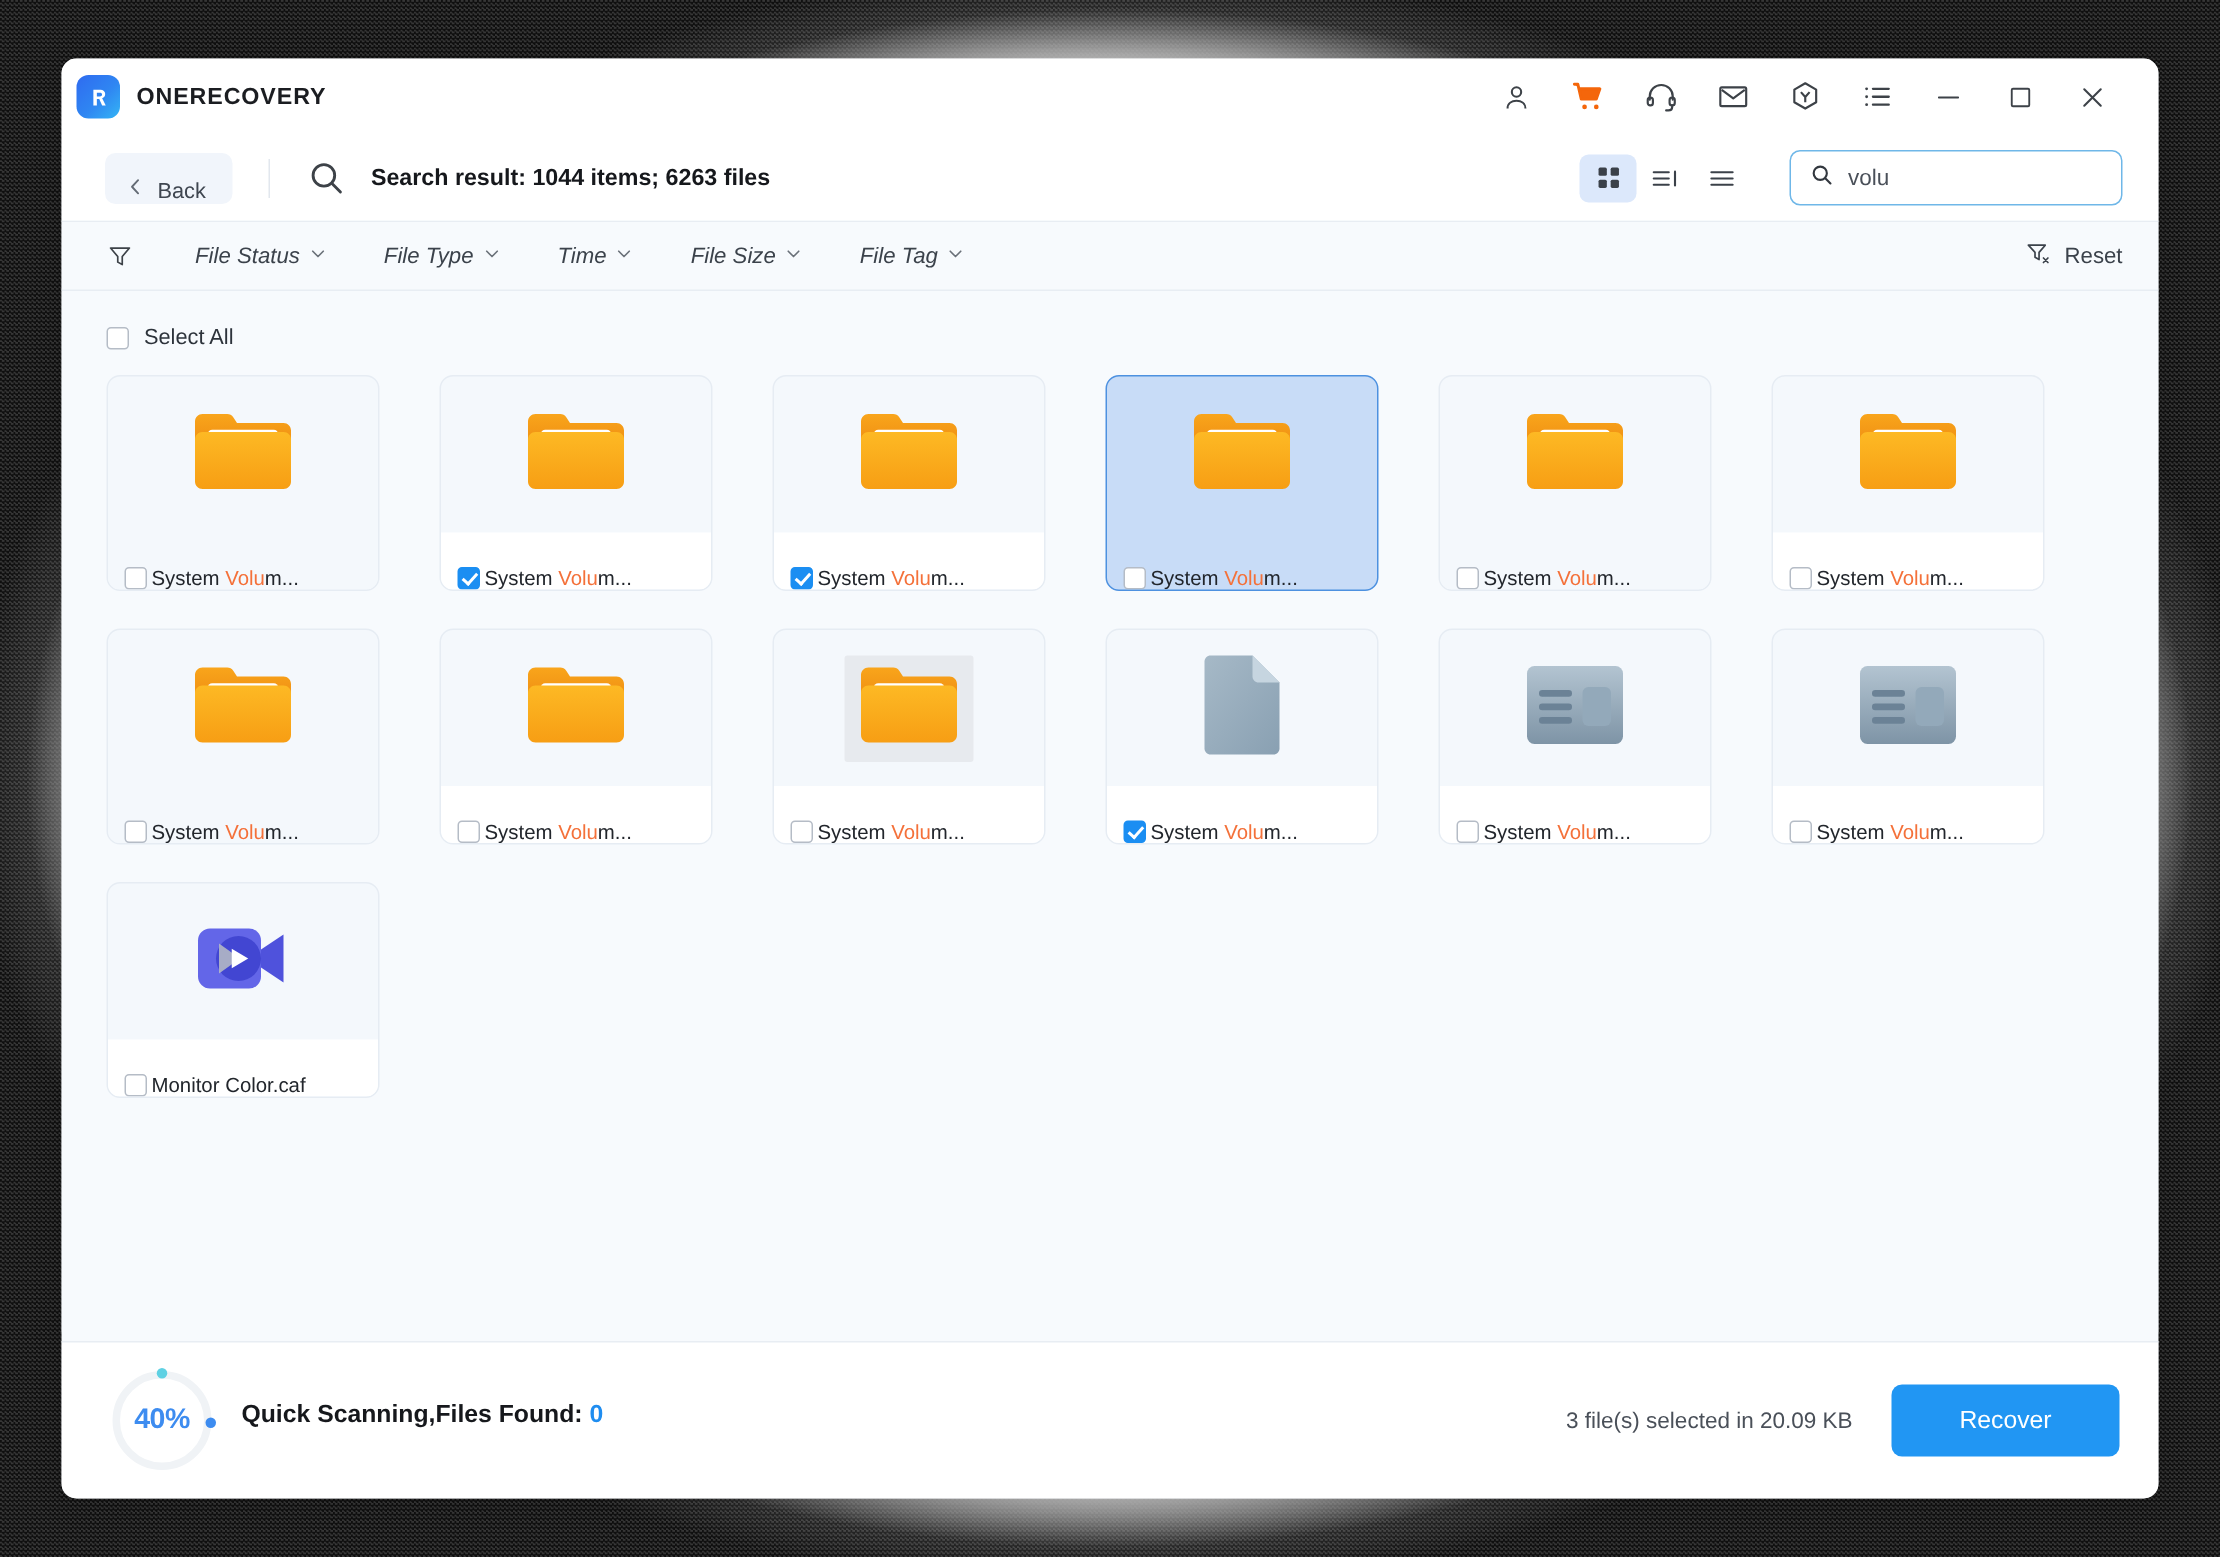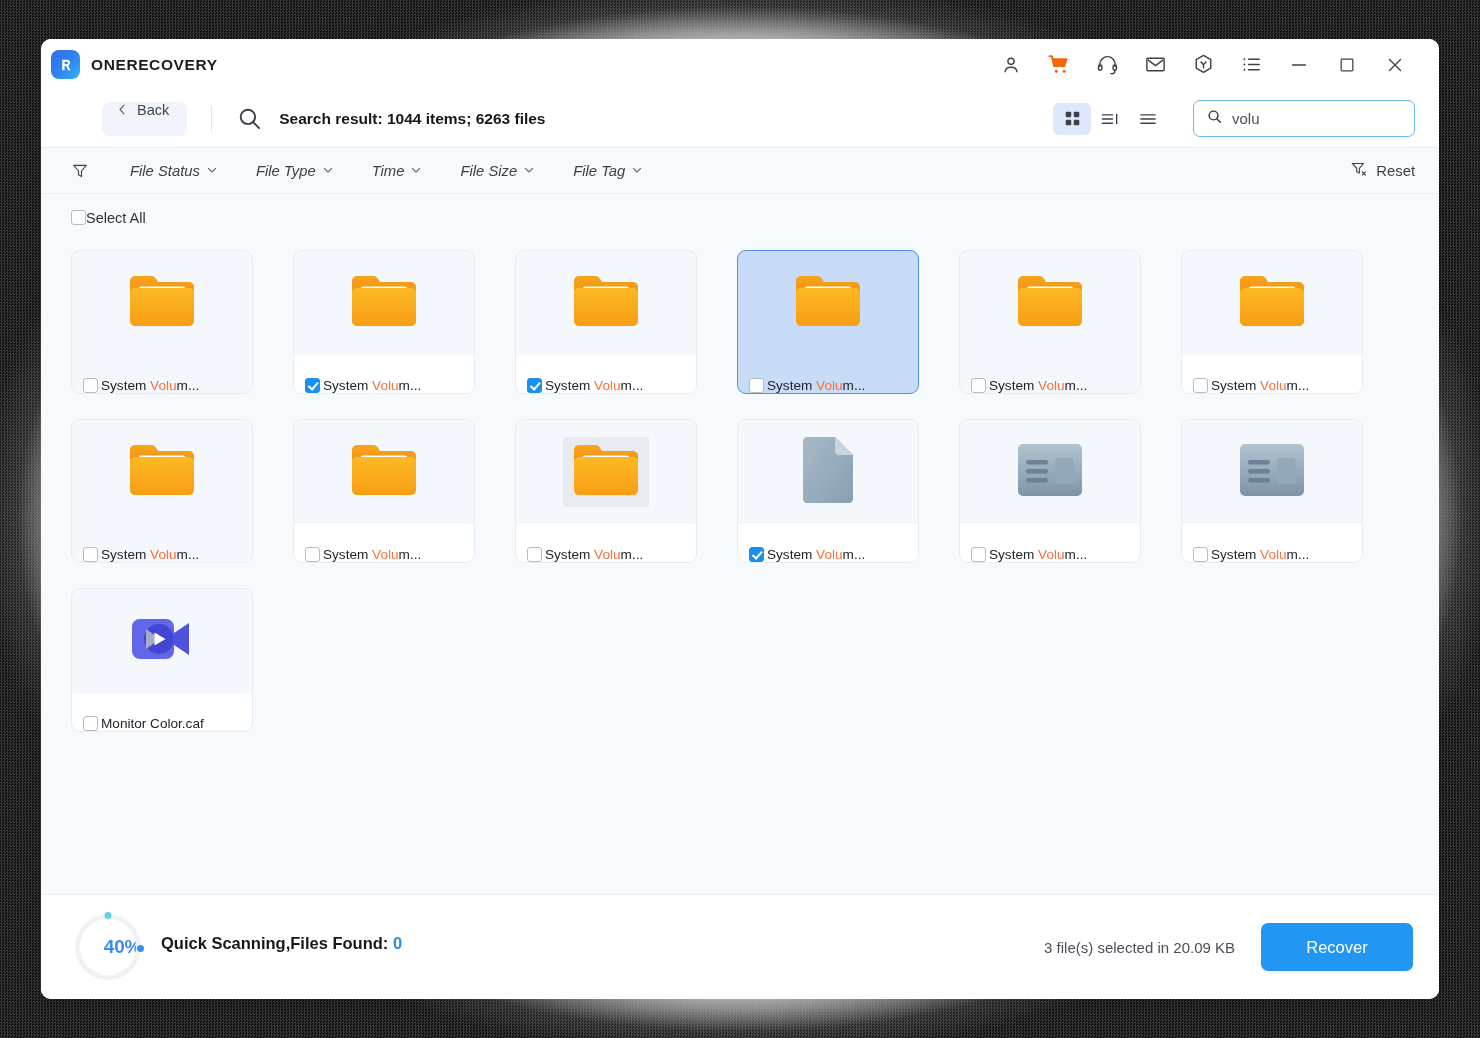--- a/index.html
+++ b/index.html
@@ -95,29 +95,28 @@
   
   #nav-bar {
     height: 57px;
     background: #ffffff;
     display: flex;
     align-items: center;
     padding: 0 24px 0 29px;
     position: relative;
   }
   #back-button {
-    display: flex; align-items: flex-start; gap: 7px;
+    display: flex; align-items: flex-end; gap: 7px;
     background: #f1f5fb;
     border-radius: 7px;
     height: 34px;
     padding: 0 18px 0 13px;
     color: #3f4650;
     font-size: 14.5px;
     cursor: pointer;
-    margin-left: 32px;
   }
   #nav-divider {
     width: 1px; height: 26px;
     background: #e2e7ee;
     margin: 0 22px 0 24px;
   }
   #search-result-group { display: flex; align-items: center; gap: 14px; }
   #search-result-icon {
     width: 31px; height: 31px;
     display: flex; align-items: center; justify-content: center;
@@ -194,21 +193,21 @@
   }
 
   
   #content {
     height: 694px;
     background: #f7fafd;
     overflow: hidden;
     padding: 16px 24px 0 30px;
   }
   #select-all-row {
-    display: flex; 
+    display: flex; align-items: center; gap: 10px;
     height: 30px;
     margin-bottom: 10px;
   }
   #select-all-label { font-size: 14.5px; color: #2d333b; }
 
   .cbox {
     width: 15px; height: 15px;
     border: 1.4px solid #b5bcc6;
     border-radius: 3px;
     background: #fff;
@@ -282,21 +281,21 @@
     background: #ffffff;
     border-top: 1px solid #e8edf3;
     display: flex;
     align-items: center;
     padding: 0 26px 0 34px;
   }
   #progress-ring {
     position: relative;
     width: 66px; height: 66px;
     flex: 0 0 auto;
-    display: flex; align-items: center; justify-content: flex-end;
+    display: flex; align-items: center; justify-content: center;
   }
   #progress-ring .ring-bg {
     position: absolute; inset: 0;
     border-radius: 50%;
     border: 5px solid #f0f3f6;
   }
   #progress-pct {
     font-size: 19px;
     color: #3d8cf0;
     font-weight: 600;

